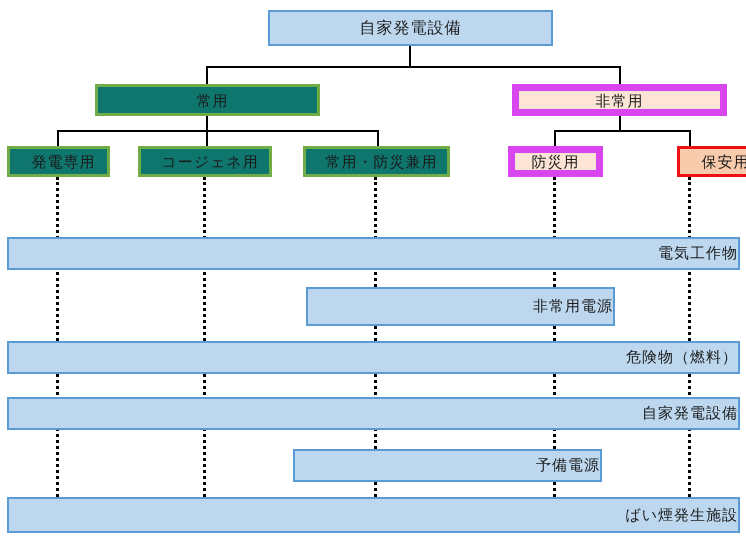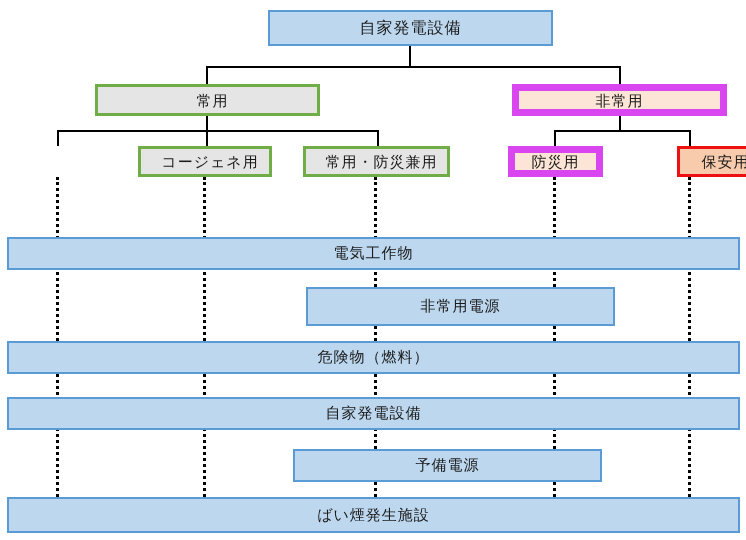--- a/index.html
+++ b/index.html
@@ -7,25 +7,25 @@
     position:relative;width:746px;height:540px;background:#ffffff;
     font-family:"Liberation Sans","DejaVu Sans",sans-serif;
     color:#1a1a1a;overflow:hidden;border-radius:15px;
   }
   .node{
     position:absolute;display:flex;align-items:center;justify-content:center;
     box-sizing:border-box;font-size:15px;line-height:1;letter-spacing:1px;
     z-index:3;background:#fff;
   }
   .blue  {background:#bdd7ee;border:2.5px solid #5b9bd5;}
-  .green {background:#e5e5e5;border:3px solid #70ad47;padding-left:10px;}
+  .green {background:#0f766e;border:3px solid #70ad47;padding-left:10px;}
   .orange{background:#fce4d6;border:7px solid #d946ef;}
   .redbox{background:#f8cbad;border:3.5px solid #ee1111;}
   .bar{
-    position:absolute;display:flex;align-items:center;justify-content:center;
+    position:absolute;display:flex;align-items:center;justify-content:flex-end;
     box-sizing:border-box;font-size:15px;letter-spacing:1px;
     background:#bdd7ee;border:2.5px solid #5b9bd5;z-index:2;
   }
   .conn{position:absolute;background:#000;z-index:1;}
   .dotline{
     position:absolute;width:0;border-left:3px dotted #000;z-index:1;
   }
   
   #v-root       {left:409px;top:46px;width:2px;height:22px;}
   #h-level2     {left:206px;top:66px;width:415px;height:2px;}
@@ -88,20 +88,23 @@
     <span>自家発電設備</span>
   </div>
 
   <div class="node green" id="node-joyo">
     <span>常用</span>
   </div>
   <div class="node orange" id="node-hijoyo">
     <span>非常用</span>
   </div>
 
+  <div class="node green" id="leaf-1">
+    <span>発電専用</span>
+  </div>
   <div class="node green" id="leaf-2">
     <span>コージェネ用</span>
   </div>
   <div class="node green" id="leaf-3">
     <span>常用・防災兼用</span>
   </div>
   <div class="node orange" id="leaf-4">
     <span>防災用</span>
   </div>
   <div class="node redbox" id="leaf-5">

